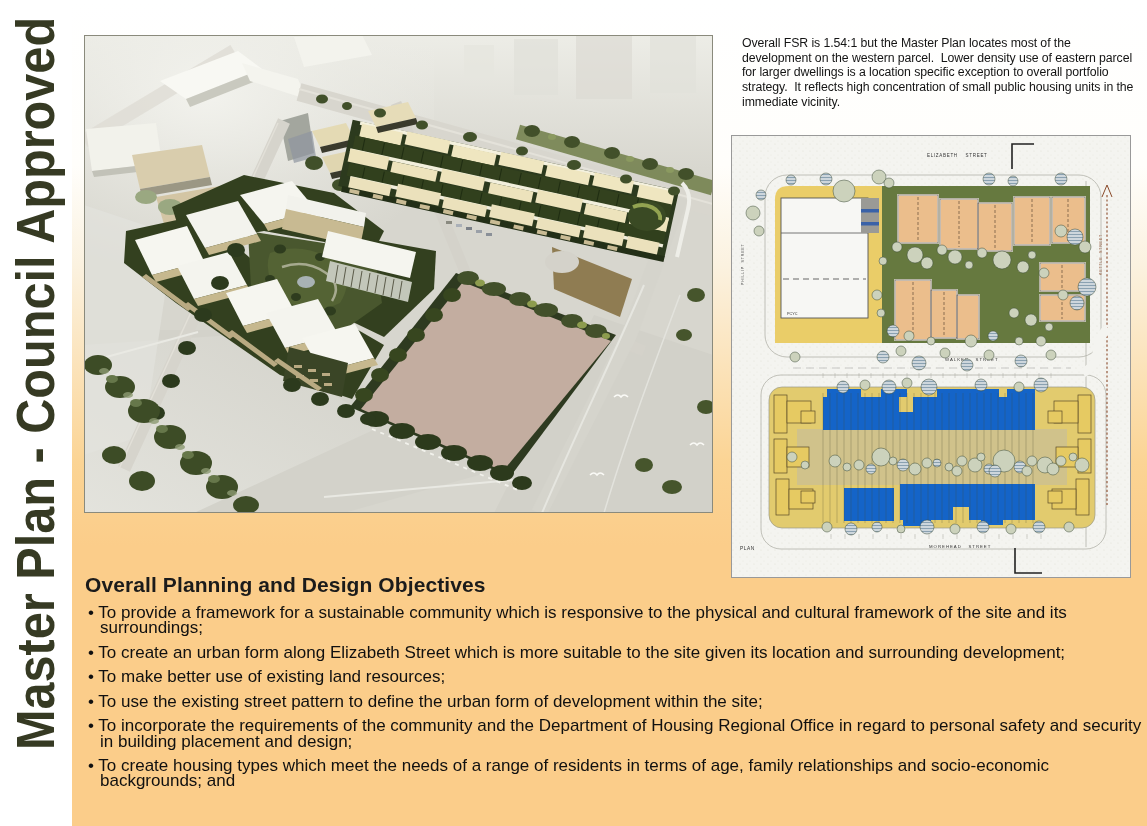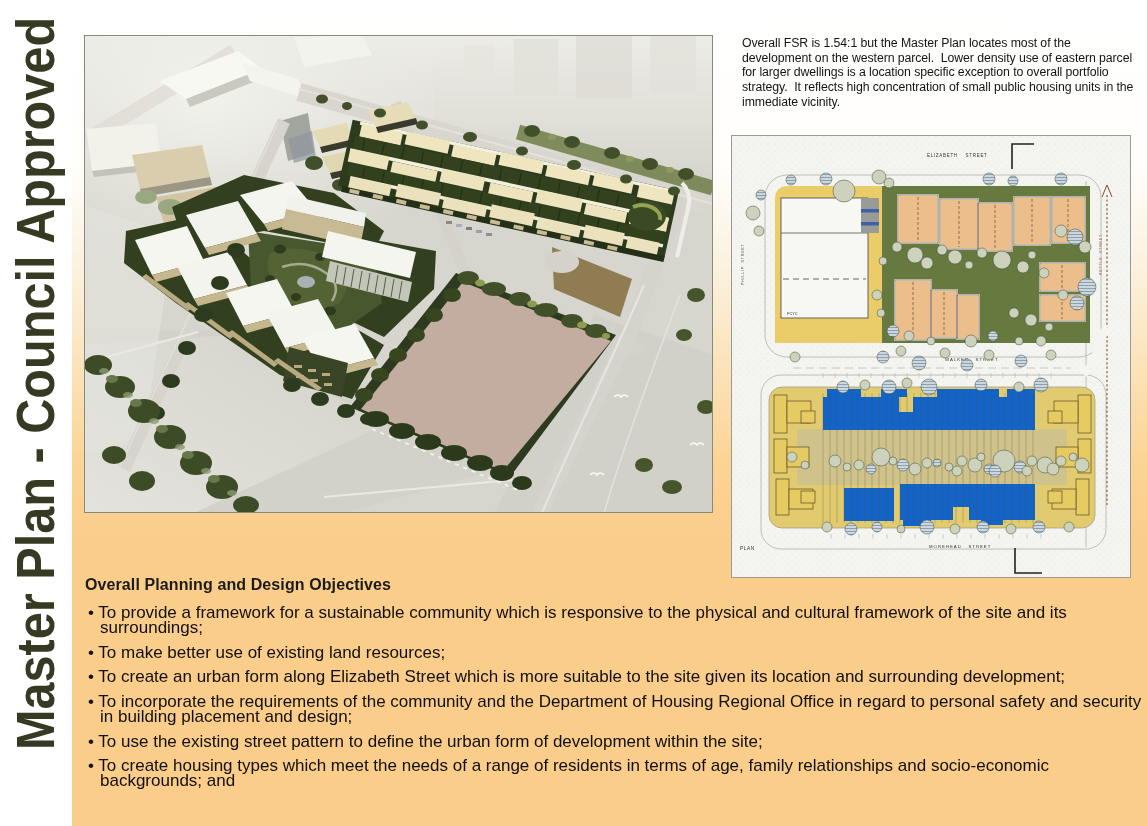--- a/index.html
+++ b/index.html
@@ -3,21 +3,21 @@
 <meta charset="utf-8">
 <style>
 html,body{margin:0;padding:0;}
 body{width:1147px;height:826px;position:relative;overflow:hidden;background:#ffffff;font-family:"Liberation Sans",sans-serif;}
 #grad{position:absolute;left:72px;top:0;width:1075px;height:826px;
 background:linear-gradient(180deg,#ffffff 0%,#fffefb 20%,#fbf2e0 32%,#fbe2b8 45%,#fbd494 56%,#fbcd8a 66%,#fbcd8a 100%);}
 #vtitle{position:absolute;left:8px;top:750px;transform:rotate(-90deg) scaleX(0.9005);transform-origin:0 0;
 font-size:54px;font-weight:bold;line-height:54px;white-space:nowrap;color:#363a23;letter-spacing:0px;}
 #desc{position:absolute;left:742px;top:36px;width:402px;font-size:12.3px;line-height:14.7px;color:#141414;letter-spacing:-0.08px;}
 #obj{position:absolute;left:88px;top:575px;width:1056px;color:#101010;}
-#obj h2{font-size:16px;line-height:19px;margin:0 0 11px -3px;color:#1b1b1b;letter-spacing:0.1px;}
+#obj h2{font-size:21px;line-height:19px;margin:0 0 11px -3px;color:#1b1b1b;letter-spacing:0.1px;}
 .b{font-size:17px;line-height:15.3px;margin:0 0 9.2px 0;padding-left:12px;text-indent:-12px;}
 #render{position:absolute;left:84px;top:35px;}
 #plan{position:absolute;left:731px;top:135px;}
 </style>
 </head>
 <body>
 
 <div id="grad"></div>
 
 <div id="vtitle">Master Plan - Council Approved</div>
@@ -749,18 +749,18 @@
 <text x="9" y="415" font-size="4.8" letter-spacing="0.6" fill="#333" font-family="Liberation Sans, sans-serif">PLAN</text>
 
 <path d="M284,413 L284,438 L311,438" fill="none" stroke="#222" stroke-width="1.6"></path>
 
 <rect x="0.5" y="0.5" width="399" height="442" fill="none" stroke="#999" stroke-width="1"></rect>
 </svg>
 
 <div id="obj">
 <h2>Overall Planning and Design Objectives</h2>
 <div class="b">• To provide a framework for a sustainable community which is responsive to the physical and cultural framework of the site and its surroundings;</div>
+<div class="b">• To create an urban form along Elizabeth Street which is more suitable to the site given its location and surrounding development;</div>
 <div class="b">• To make better use of existing land resources;</div>
-<div class="b">• To create an urban form along Elizabeth Street which is more suitable to the site given its location and surrounding development;</div>
+<div class="b">• To use the existing street pattern to define the urban form of development within the site;</div>
 <div class="b">• To incorporate the requirements of the community and the Department of Housing Regional Office in regard to personal safety and security in building placement and design;</div>
-<div class="b">• To use the existing street pattern to define the urban form of development within the site;</div>
 <div class="b">• To create housing types which meet the needs of a range of residents in terms of age, family relationships and socio-economic backgrounds; and</div>
 </div>
 
 </body></html>

